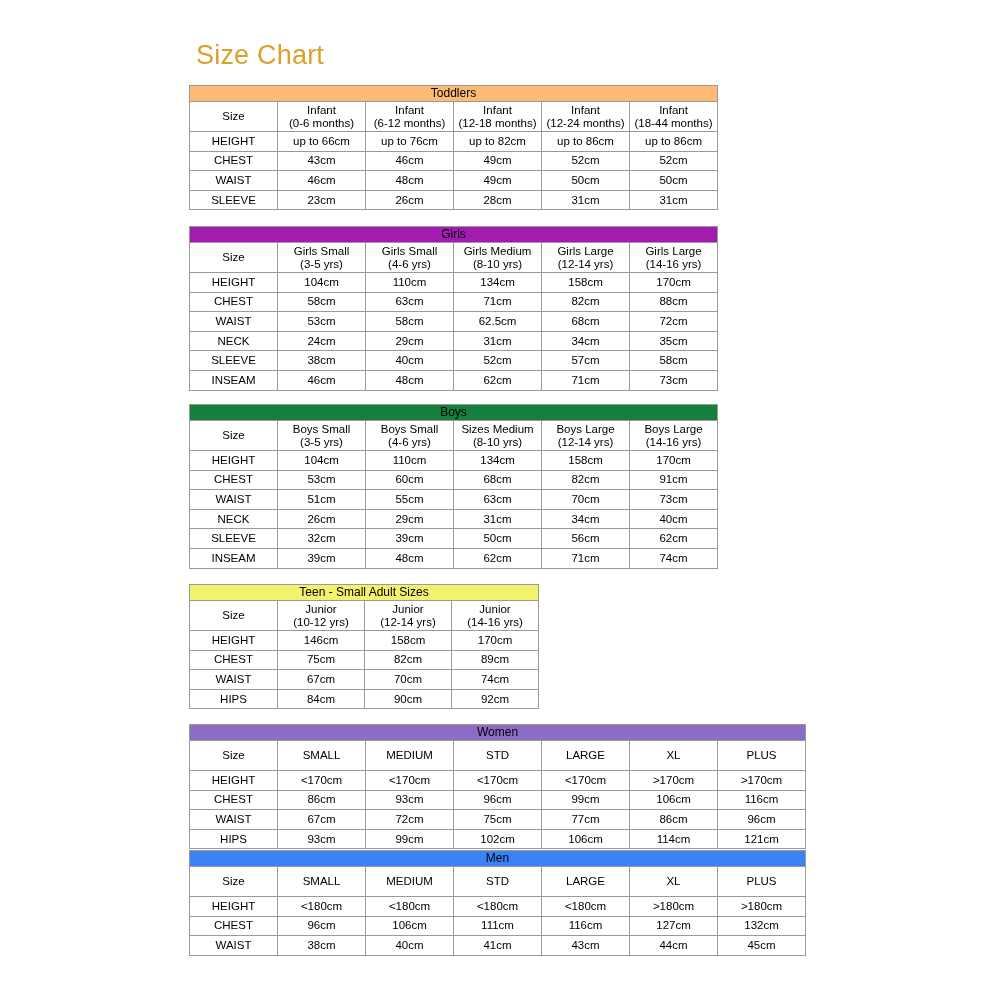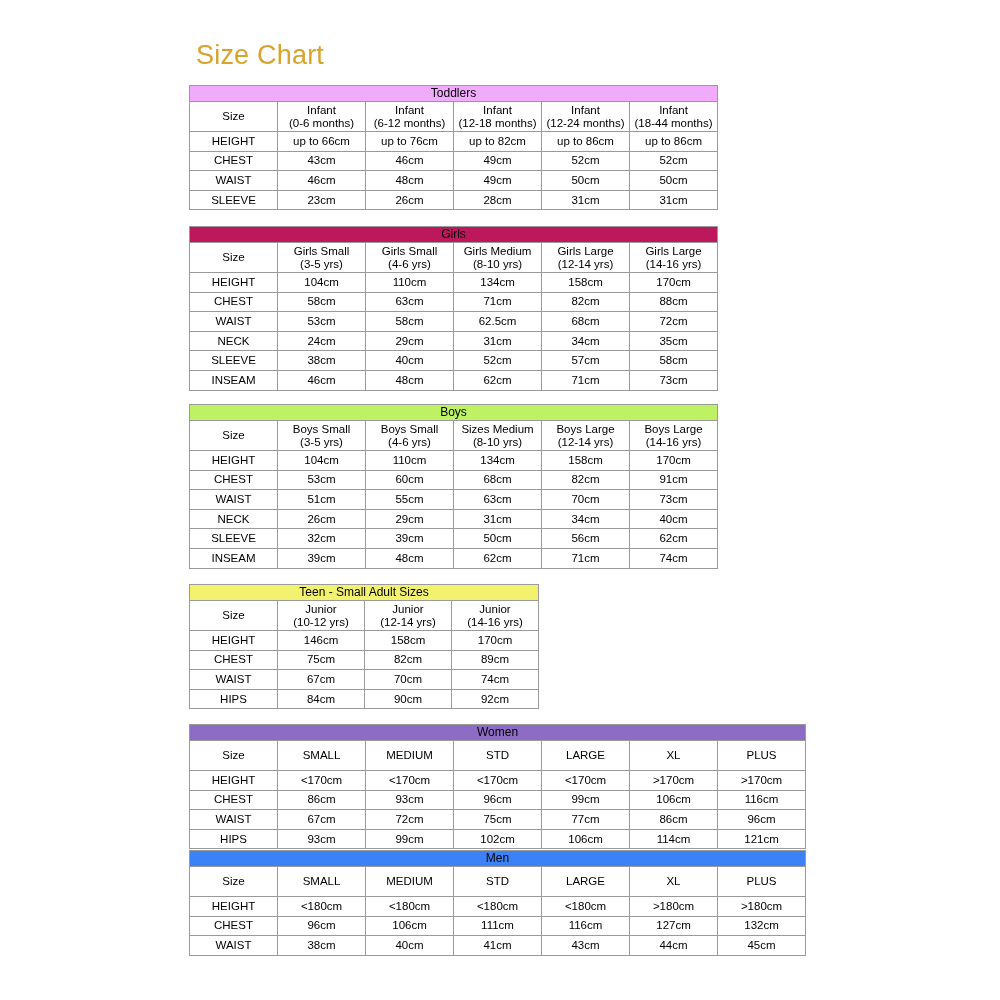--- a/index.html
+++ b/index.html
@@ -95,21 +95,21 @@
         <colgroup>
           <col style="width: 88px;">
           <col style="width: 88px;">
           <col style="width: 88px;">
           <col style="width: 88px;">
           <col style="width: 88px;">
           <col style="width: 88px;">
         </colgroup>
         <tbody>
           <tr>
-            <td class="band" colspan="6" style="background: #f0abfc;">Toddlers</td>
+            <td class="band" colspan="6" style="background: #fdba74;">Toddlers</td>
           </tr>
           <tr>
             <td class="sizecell">Size</td>
             <td class="colhead"><span>Infant</span><span class="sub">(0-6 months)</span></td>
             <td class="colhead"><span>Infant</span><span class="sub">(6-12 months)</span></td>
             <td class="colhead"><span>Infant</span><span class="sub">(12-18 months)</span></td>
             <td class="colhead"><span>Infant</span><span class="sub">(12-24 months)</span></td>
             <td class="colhead"><span>Infant</span><span class="sub">(18-44 months)</span></td>
           </tr>
           <tr class="datarow">
@@ -150,21 +150,21 @@
         <colgroup>
           <col style="width: 88px;">
           <col style="width: 88px;">
           <col style="width: 88px;">
           <col style="width: 88px;">
           <col style="width: 88px;">
           <col style="width: 88px;">
         </colgroup>
         <tbody>
           <tr>
-            <td class="band" colspan="6" style="background: #be185d;">Girls</td>
+            <td class="band" colspan="6" style="background: #a21caf;">Girls</td>
           </tr>
           <tr>
             <td class="sizecell">Size</td>
             <td class="colhead"><span>Girls Small</span><span class="sub">(3-5 yrs)</span></td>
             <td class="colhead"><span>Girls Small</span><span class="sub">(4-6 yrs)</span></td>
             <td class="colhead"><span>Girls Medium</span><span class="sub">(8-10 yrs)</span></td>
             <td class="colhead"><span>Girls Large</span><span class="sub">(12-14 yrs)</span></td>
             <td class="colhead"><span>Girls Large</span><span class="sub">(14-16 yrs)</span></td>
           </tr>
           <tr class="datarow">
@@ -221,21 +221,21 @@
         <colgroup>
           <col style="width: 88px;">
           <col style="width: 88px;">
           <col style="width: 88px;">
           <col style="width: 88px;">
           <col style="width: 88px;">
           <col style="width: 88px;">
         </colgroup>
         <tbody>
           <tr>
-            <td class="band" colspan="6" style="background: #bef264;">Boys</td>
+            <td class="band" colspan="6" style="background: #15803d;">Boys</td>
           </tr>
           <tr>
             <td class="sizecell">Size</td>
             <td class="colhead"><span>Boys Small</span><span class="sub">(3-5 yrs)</span></td>
             <td class="colhead"><span>Boys Small</span><span class="sub">(4-6 yrs)</span></td>
             <td class="colhead"><span>Sizes Medium</span><span class="sub">(8-10 yrs)</span></td>
             <td class="colhead"><span>Boys Large</span><span class="sub">(12-14 yrs)</span></td>
             <td class="colhead"><span>Boys Large</span><span class="sub">(14-16 yrs)</span></td>
           </tr>
           <tr class="datarow">

